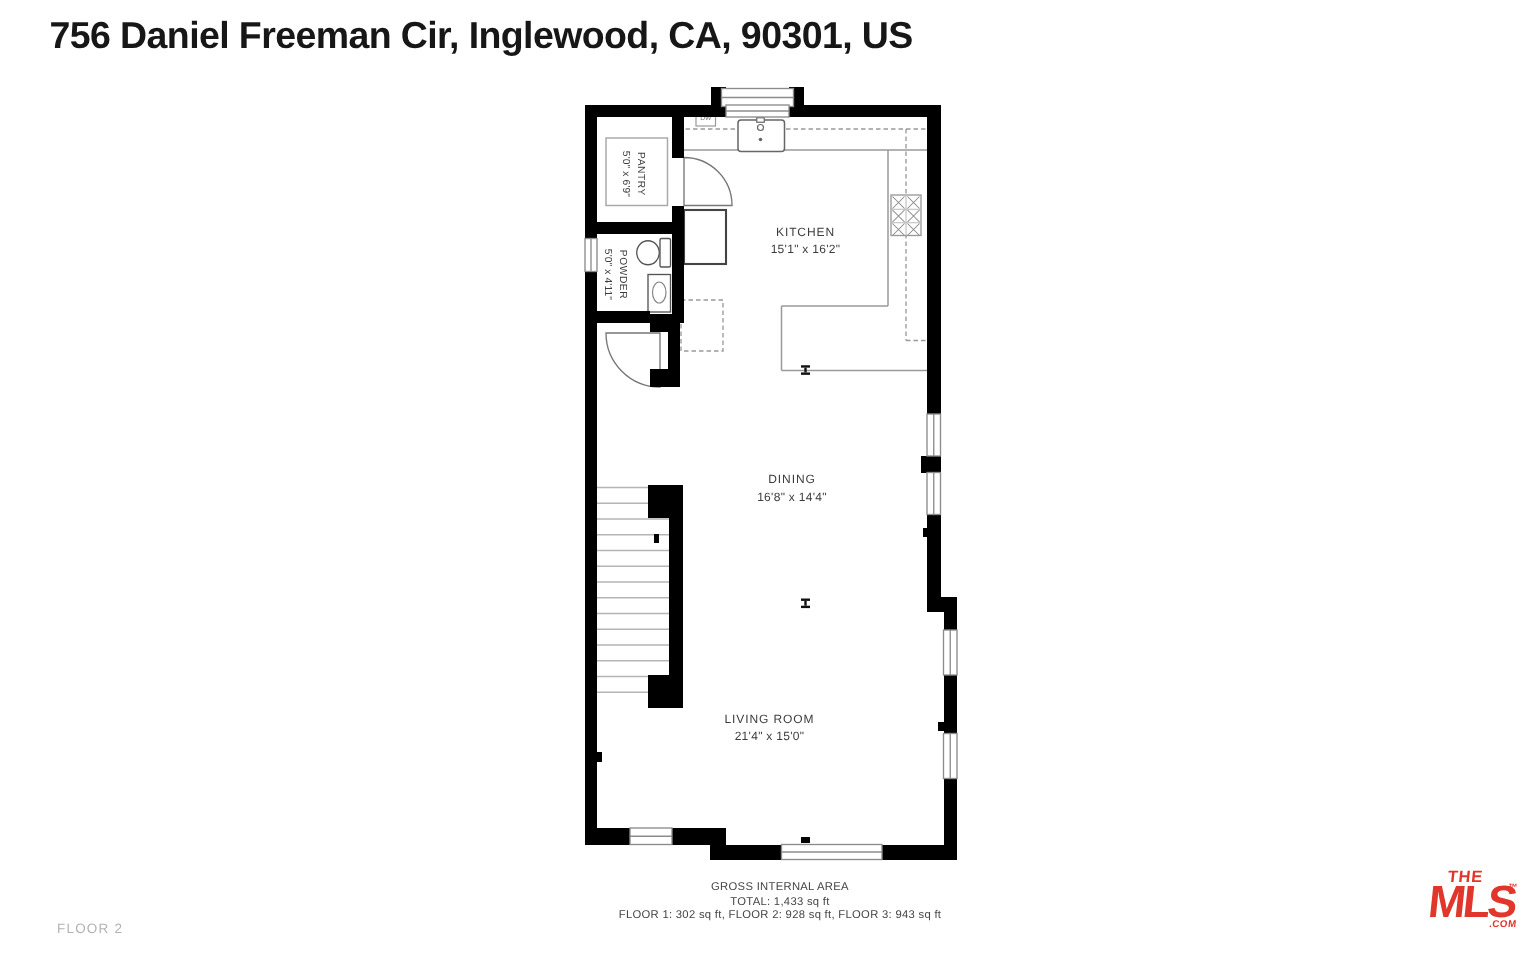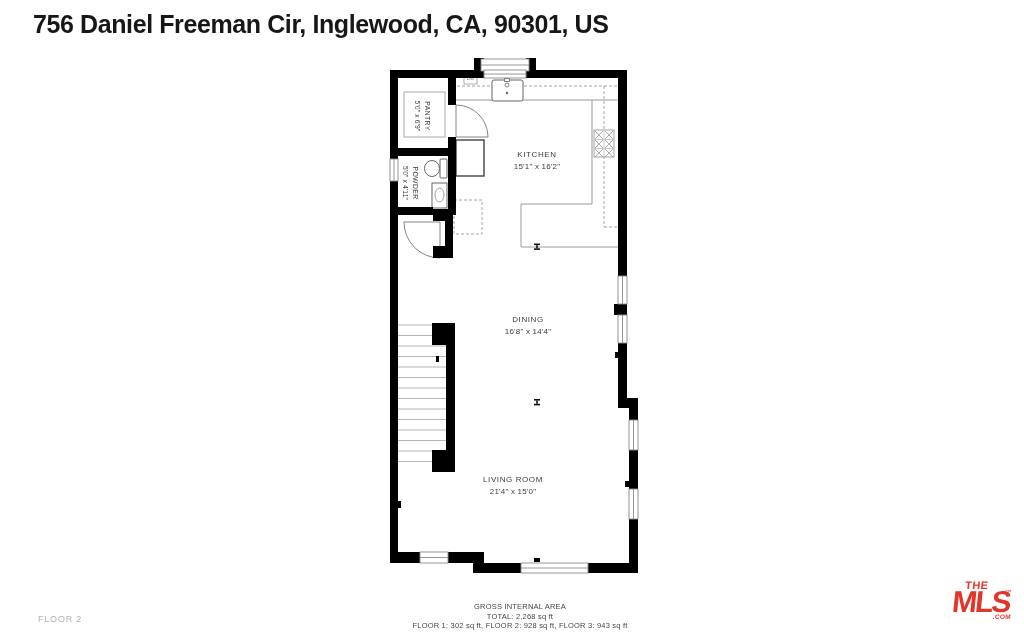--- a/index.html
+++ b/index.html
@@ -11,21 +11,21 @@
                 letter-spacing:-0.4px; color:#171717; white-space:nowrap; }
 
   svg#plan { position:absolute; left:0; top:0; }
   svg text { font-family:"Liberation Sans", sans-serif; fill:#3d3d3d; }
   .room-name { font-size:8px; letter-spacing:0.6px; }
   .room-dims { font-size:8px; letter-spacing:0.2px; }
   .room-name-sm { font-size:6.8px; letter-spacing:0.4px; }
   .room-dims-sm { font-size:6.8px; letter-spacing:0.1px; }
   .tiny-label { font-size:4.5px; fill:#777; }
 
-  .footer { position:absolute; left:320px; top:602px; width:400px; text-align:center;
+  .footer { position:absolute; left:320px; top:586px; width:400px; text-align:center;
             font-size:7.5px; line-height:9.6px; color:#454545; letter-spacing:0.2px; }
   .footer .disclaimer { color:#bfbfbf; }
 
   .floor-tag { position:absolute; left:38px; top:614px; font-size:9px; color:#b3b3b3;
                letter-spacing:0.8px; }
 
   .mls-logo { position:absolute; left:952px; top:579px; width:62px; height:52px;
               color:#e0362b; transform:skewX(-6deg); }
   .mls-logo .the { position:absolute; left:11px; top:0; font-size:11px; font-weight:700;
                    letter-spacing:0.5px; }
@@ -214,21 +214,21 @@
       <text class="room-dims" x="513" y="493.5">21'4" x 15'0"</text>
       <text class="room-name-sm" x="422" y="113" transform="rotate(90 422 116)">PANTRY</text>
       <text class="room-dims-sm" x="422" y="123" transform="rotate(90 422 116)">5'0" x 6'9"</text>
       <text class="room-name-sm" x="410" y="180" transform="rotate(90 410 183)">POWDER</text>
       <text class="room-dims-sm" x="410" y="190" transform="rotate(90 410 183)">5'0" x 4'11"</text>
     </g>
   </svg>
 
   <div class="footer">
     <div>GROSS INTERNAL AREA</div>
-    <div>TOTAL: 2,268 sq ft</div>
+    <div>TOTAL: 1,433 sq ft</div>
     <div>FLOOR 1: 302 sq ft, FLOOR 2: 928 sq ft, FLOOR 3: 943 sq ft</div>
   </div>
 
   <div class="floor-tag">FLOOR 2</div>
 
   <div class="mls-logo">
     <span class="the">THE</span>
     <span class="mls">MLS</span>
     <span class="tm">™</span>
     <span class="com">.COM</span>

